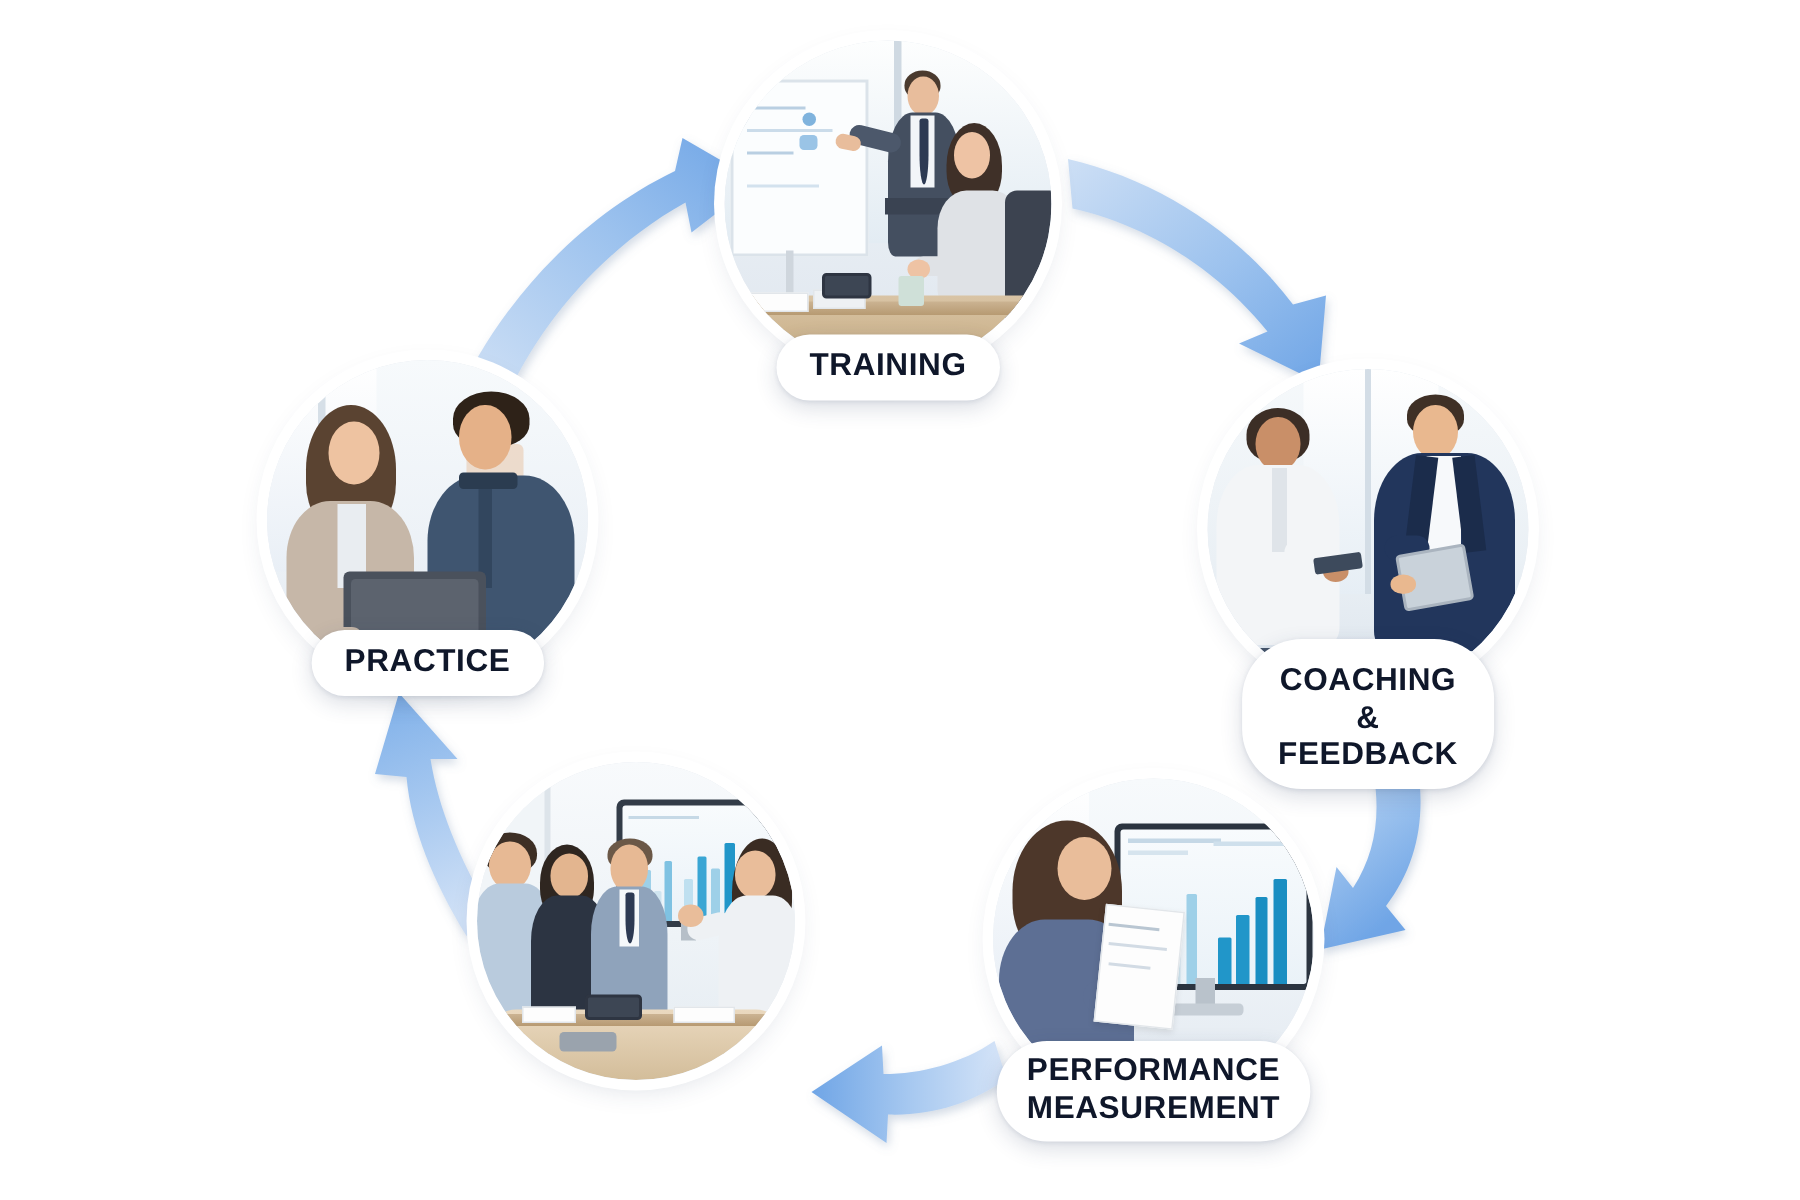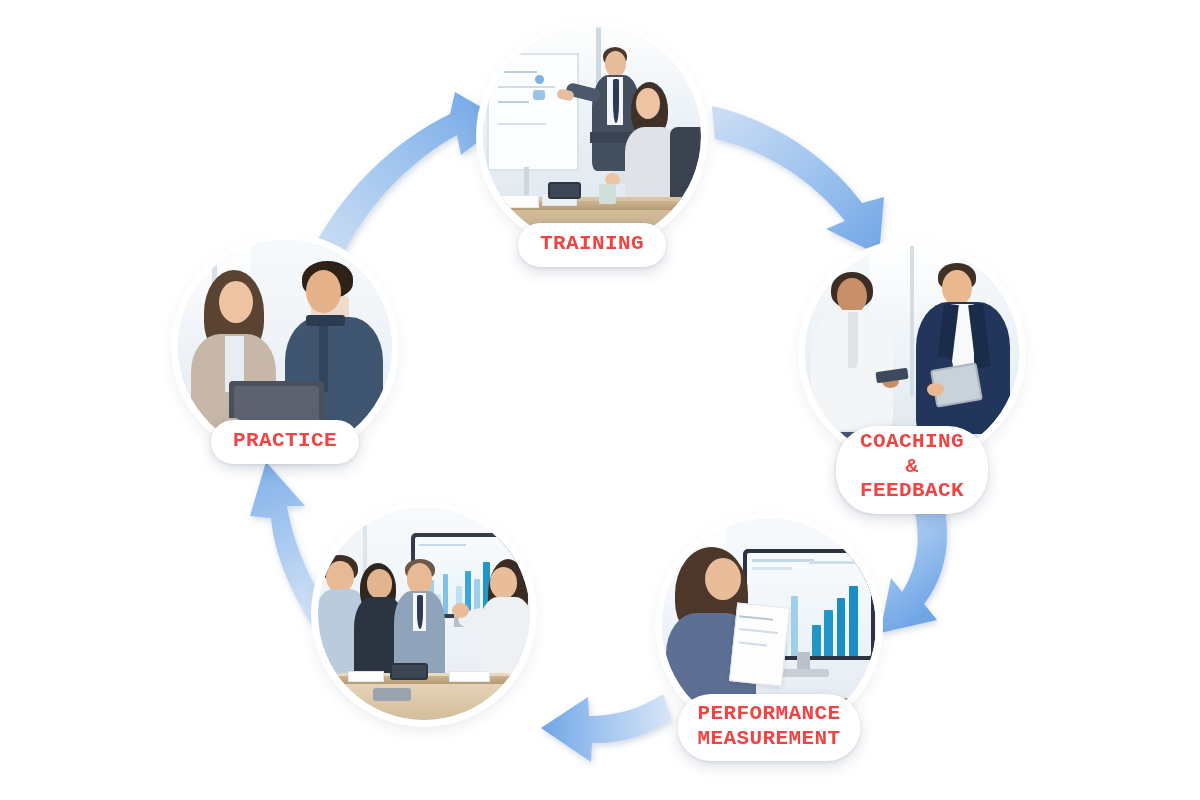--- a/index.html
+++ b/index.html
@@ -56,26 +56,26 @@
     background: #ffffff;
     border-radius: 40px;
     box-shadow: 0 5px 14px rgba(40,60,95,0.17), 0 1px 3px rgba(40,60,95,0.10);
     padding: 9px 22px 10px 22px;
     text-align: center;
     white-space: nowrap;
     z-index: 5;
   }
   .pill-text {
     display: block;
-    color: #ef4444;
+    color: #0f172a;
     font-weight: bold;
     font-size: 21px;
     letter-spacing: 0.4px;
     line-height: 1.17;
-    font-family: Liberation Mono, monospace;
+    font-family: Liberation Sans, sans-serif;
   }
   .pill-text.two-line { white-space: pre-line; }
 
   
   .scene { position:absolute; inset:0; }
   .sky   { position:absolute; inset:0; background:linear-gradient(180deg,#f4f7fa 0%,#e8eef4 52%,#dfe6ee 100%); }
   .win   { position:absolute; background:linear-gradient(180deg,#fdfefe,#e3ecf3); }
   .wall  { position:absolute; background:#eef2f6; }
   .desk  { position:absolute; background:linear-gradient(180deg,#d9c4a5,#c4a97f); }
   .deskd { position:absolute; background:linear-gradient(180deg,#cbb392,#b79a72); }
@@ -265,21 +265,21 @@
           <div class="arm" style="left:55%;top:52%;width:14%;height:8%;background:#22365c;"></div>
 
           <div class="tabl" style="left:60%;top:56%;width:20%;height:16%;background:#c9d2da;border-color:#aab4bf;transform:rotate(-10deg);"></div>
           <div class="head" style="left:57%;top:64%;width:8%;height:6%;background:#e9b88f;"></div>
 
           <div style="position:absolute;left:33%;top:58%;width:15%;height:5%;background:#3d4a5c;border-radius:2px;transform:rotate(-8deg);"></div>
           <div style="position:absolute;left:44%;bottom:6%;width:12%;height:8%;background:#e4d8c8;border-radius:50% 50% 30% 30%;"></div>
         </div>
       </div>
     </div>
-    <div class="pill" style="top:180px; padding:4px 24px 10px 24px;">
+    <div class="pill" style="top:180px; padding:16px 24px 10px 24px;">
       <span class="pill-text two-line">COACHING &amp;
 FEEDBACK</span>
     </div>
   </div>
 
   <div class="node" style="left:662px; top:519px;">
     <div class="photo-circle" style="width:214px;height:214px;">
       <div class="photo-inner">
         <div class="scene">
           <div class="sky" style="background:linear-gradient(180deg,#f7fafc 0%,#edf2f7 60%,#e2e9f0 100%);"></div>

